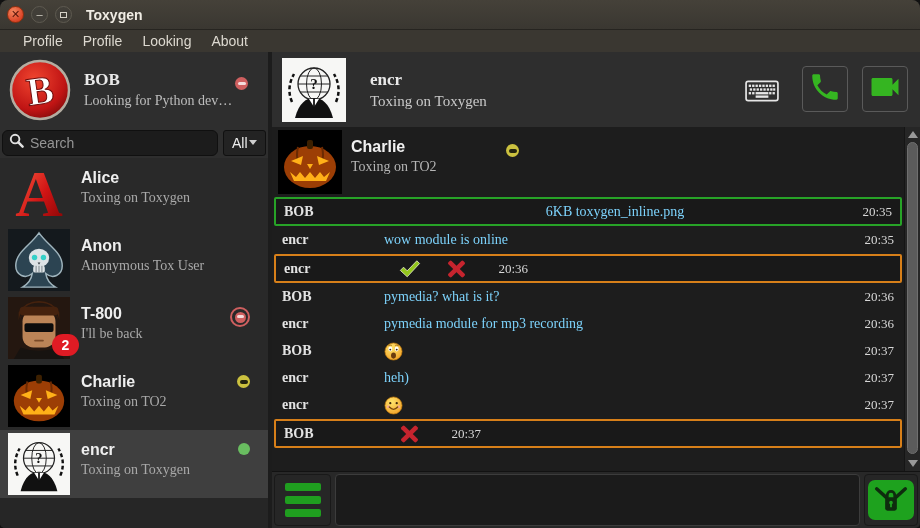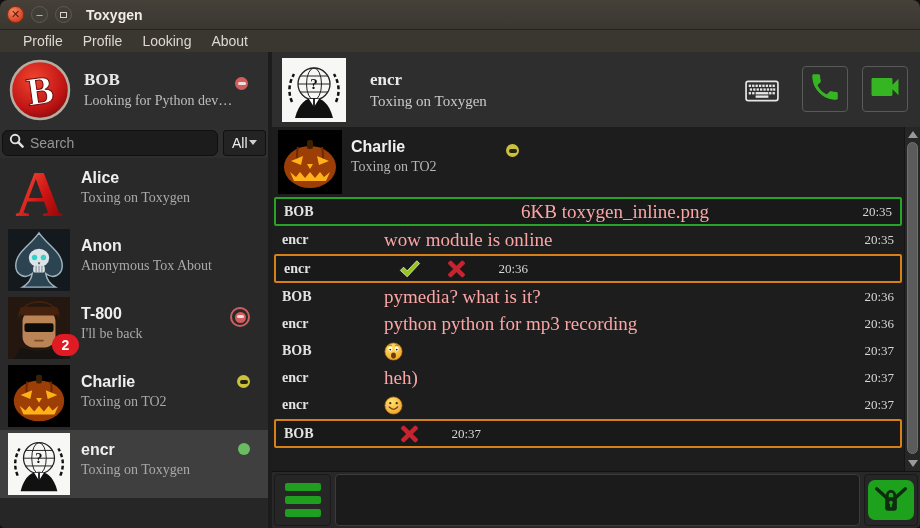--- a/index.html
+++ b/index.html
@@ -97,21 +97,21 @@
   .banner { position:relative; height:64px; margin:1px 0 3px 6px; display:flex; }
   .banner .avatar { width:64px; height:64px; flex:none; }
   .banner .ctext { margin-left:9px; margin-top:8px; }
   .banner .cname { color:#f0f0f0; }
   .banner .cstatus { color:#b5b5b5; }
   .banner .sicon { position:absolute; left:228px; top:14px; }
 
   .msg { display:flex; align-items:center; height:26px; margin:1px 2px; padding-left:8px; }
   .msg .sender { width:102px; flex:none; font-family:"Liberation Serif",serif; font-weight:bold;
                  font-size:14px; color:#e2e2e2; }
-  .msg .mtext { flex:1; font-family:"Liberation Serif",serif; font-size:19px; color:#fca5a5;
+  .msg .mtext { flex:1; font-family:"Liberation Serif",serif; font-size:14px; color:#7dd3fc;
                 display:flex; align-items:center; }
   .msg .time { width:56px; flex:none; text-align:right; padding-right:8px;
                font-family:"Liberation Serif",serif; font-size:13px; color:#d8d8d8; }
   .msg.file { height:29px; border:2px solid; border-radius:2px; background:#191919; }
   .msg.file.done    { border-color:#27a327; }
   .msg.file.pending { border-color:#d77f19; }
   .msg.file .mtext { justify-content:center; }
   .action-icon { width:25px; height:22px; margin:0 11px; cursor:pointer; flex:none; }
   .emoji { width:19px; height:19px; }
 
@@ -230,21 +230,21 @@
             <line x1="29" y1="38" x2="29" y2="45" stroke="#7b8489" stroke-width="1"></line>
             <line x1="32" y1="38" x2="32" y2="45" stroke="#7b8489" stroke-width="1"></line>
             <line x1="35" y1="38" x2="35" y2="45" stroke="#7b8489" stroke-width="1"></line>
             <circle cx="27.4" cy="29.5" r="2.8" fill="#35d0c8"></circle>
             <circle cx="36.6" cy="29.5" r="2.8" fill="#35d0c8"></circle>
             <path d="M30.6,34.5 L33.4,34.5 L32,37 Z" fill="#33393d"></path>
           </svg>
         </div>
         <div class="ctext">
           <div class="cname">Anon</div>
-          <div class="cstatus">Anonymous Tox About</div>
+          <div class="cstatus">Anonymous Tox User</div>
         </div>
       </div>
 
       <div class="contact">
         <div class="avatar">
           <svg viewBox="0 0 64 64" width="62" height="62">
             <rect width="64" height="64" fill="#241710"></rect>
             <rect x="15" y="14" width="34" height="38" rx="11" fill="#bb8457"></rect>
             <path d="M11,24 Q14,6 32,6 Q50,6 53,24 L53,16 Q46,4 32,4 Q18,4 11,16 Z" fill="#45220e"></path>
             <path d="M13,25 Q13,10 32,9 Q51,10 51,25 L51,20 Q44,9 32,9 Q20,9 13,20 Z" fill="#45220e"></path>
@@ -435,21 +435,21 @@
         </div>
 
         <div class="msg">
           <span class="sender">BOB</span>
           <span class="mtext">pymedia? what is it?</span>
           <span class="time">20:36</span>
         </div>
 
         <div class="msg">
           <span class="sender">encr</span>
-          <span class="mtext">python python for mp3 recording</span>
+          <span class="mtext">pymedia module for mp3 recording</span>
           <span class="time">20:36</span>
         </div>
 
         <div class="msg">
           <span class="sender">BOB</span>
           <span class="mtext">
             <span class="emoji">
               <svg viewBox="0 0 20 20" width="19" height="19">
                 <defs>
                     <radialGradient id="eg1" cx="40%" cy="30%" r="75%">

